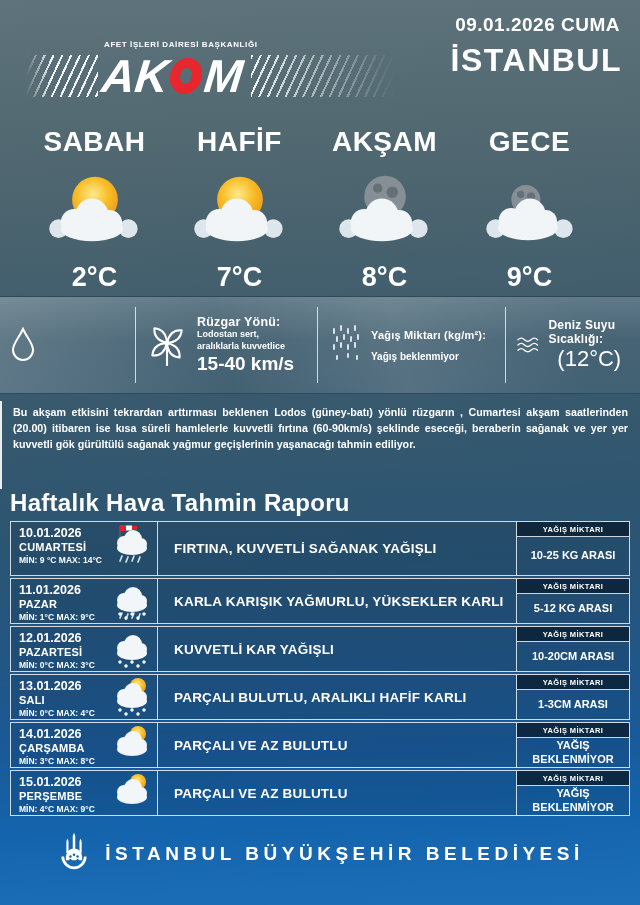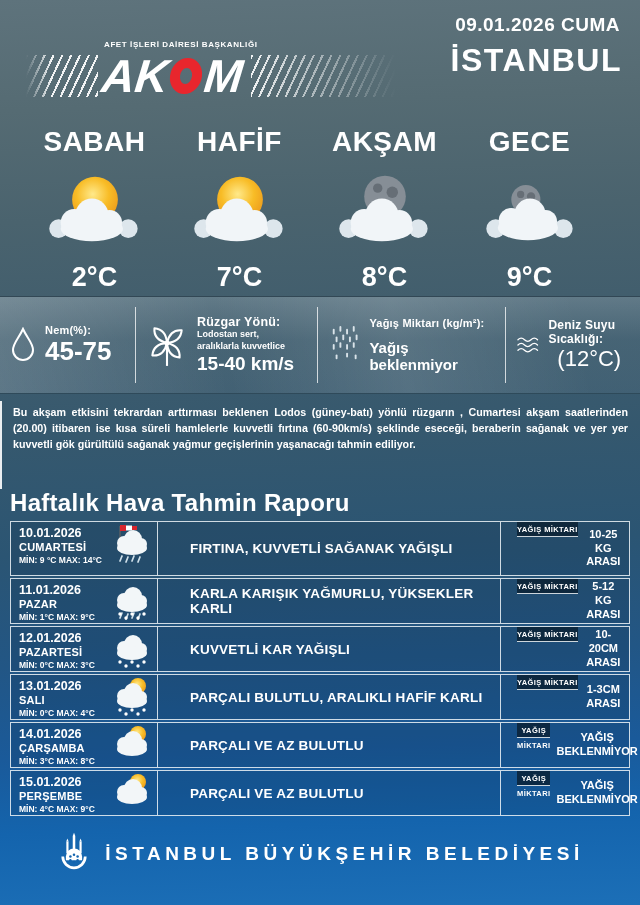--- a/index.html
+++ b/index.html
@@ -45,41 +45,41 @@
     pointer-events:none;
   }
   .cond{ display:flex; align-items:center; height:76px; padding:0 10px; position:relative; }
   .cond + .cond{ border-left:1px solid rgba(255,255,255,.75); }
   .cond .txt{ margin-left:9px; }
   .c-hum{ width:135px; } .c-wind{ width:182px; } .c-rain{ width:188px; } .c-sea{ width:135px; flex:1; }
   .cond-label{ font-size:11px; font-weight:600; letter-spacing:.2px; }
   .cond-sub{ font-size:9px; font-weight:600; line-height:1.25; }
   .hum-val{ font-size:26px; font-weight:700; }
   .wind-val{ font-size:19px; font-weight:700; margin-top:1px; }
-  .rain-val{ font-size:15px; font-weight:700; margin-top:10px; }
+  .rain-val{ font-size:10px; font-weight:700; margin-top:10px; }
   .sea-val{ font-size:22px; font-weight:400; text-align:center; }
   
   .warning{ position:absolute; top:399px; left:0; right:0; height:92px; display:flex; }
   .w-title{ width:172px; display:flex; align-items:center; justify-content:center; font-size:40px; font-weight:900; letter-spacing:.5px; }
   .w-divider{ width:2px; background:rgba(255,255,255,.9); align-self:center; height:88px; }
   .w-text{ flex:1; padding:5px 12px 0 11px; font-size:10.7px; font-weight:600; line-height:1.5; text-align:justify; }
   
   .weekly-title{ position:absolute; top:489px; left:10px; font-size:24px; font-weight:800; letter-spacing:.3px; }
   .wtable{ position:absolute; top:521px; left:10px; width:620px; }
-  .trow{ display:flex; border:1px solid rgba(238,244,248,.85); margin-bottom:2px; height:46px; background:rgba(10,38,66,.18);gap:16px; }
+  .trow{ display:flex; border:1px solid rgba(238,244,248,.85); margin-bottom:2px; height:46px; background:rgba(10,38,66,.18); }
   .trow:first-child{ height:55px; }
   .c-date{ width:147px; position:relative; padding:4px 0 0 8px; border-right:1px solid rgba(238,244,248,.85); }
   .d-date{ font-size:12.5px; font-weight:700; }
   .d-day{ font-size:11px; font-weight:700; margin-top:1px; letter-spacing:.2px; }
   .d-minmax{ font-size:8.5px; font-weight:700; margin-top:2px; white-space:nowrap; }
   .wicon{ position:absolute; right:1px; top:1px; width:50px; height:44px; }
   .wicon svg{ width:50px; height:44px; }
   .c-desc{ flex:1; display:flex; align-items:center; padding-left:16px; padding-right:6px;
            font-size:13.5px; font-weight:700; letter-spacing:.2px; border-right:1px solid rgba(238,244,248,.85); }
-  .c-amount{ width:112px; display:flex; flex-direction:row; }
+  .c-amount{ width:112px; display:flex; flex-direction:column; }
   .a-head{ height:15px; line-height:15px; background:rgba(9,30,46,.78); font-size:7.5px; font-weight:700;
            text-align:center; letter-spacing:.4px; border-bottom:1px solid rgba(238,244,248,.85); }
   .a-val{ flex:1; display:flex; align-items:center; justify-content:center; text-align:center;
           font-size:11px; font-weight:700; line-height:1.25; padding:1px 6px; }
   .wicon svg .p-sun,.wicon svg .p-windsock,.wicon svg .p-rain,.wicon svg .p-snow{ display:none; }
   .wicon[data-icon="storm-rain"] .p-windsock,.wicon[data-icon="storm-rain"] .p-rain{ display:inline; }
   .wicon[data-icon="sleet"] .p-rain,.wicon[data-icon="sleet"] .p-snow{ display:inline; }
   .wicon[data-icon="snow"] .p-snow{ display:inline; }
   .wicon[data-icon="sun-snow"] .p-sun,.wicon[data-icon="sun-snow"] .p-snow{ display:inline; }
   .wicon[data-icon="sun-cloud"] .p-sun{ display:inline; }
@@ -227,24 +227,20 @@
       </div>
       <div class="p-temp">9°C</div>
     </div>
   </div>
 
   <div class="strip">
     <div class="cond c-hum">
       <svg width="26" height="36" viewBox="0 0 26 36">
         <path d="M13,2 C9,11 3,16 3,23 a10,10 0 0 0 20,0 C23,16 17,11 13,2 Z" fill="none" stroke="#fff" stroke-width="2"></path>
       </svg>
-      <div class="txt">
-        <div class="cond-label">Nem(%):</div>
-        <div class="hum-val">45-75</div>
-      </div>
     </div>
     <div class="cond c-wind">
       <svg width="42" height="46" viewBox="0 0 40 44">
         <g fill="none" stroke="#fff" stroke-width="2" stroke-linejoin="round">
           <path d="M20,20 Q7,17 8,6 Q19,7 20,20 Z"></path>
           <path d="M20,20 Q23,7 34,8 Q33,19 20,20 Z"></path>
           <path d="M20,20 Q33,23 32,34 Q21,33 20,20 Z"></path>
           <path d="M20,20 Q17,33 6,32 Q7,21 20,20 Z"></path>
           <circle cx="20" cy="20" r="2.4" fill="#fff" stroke="none"></circle>
           <line x1="20" y1="23" x2="20" y2="42"></line>

